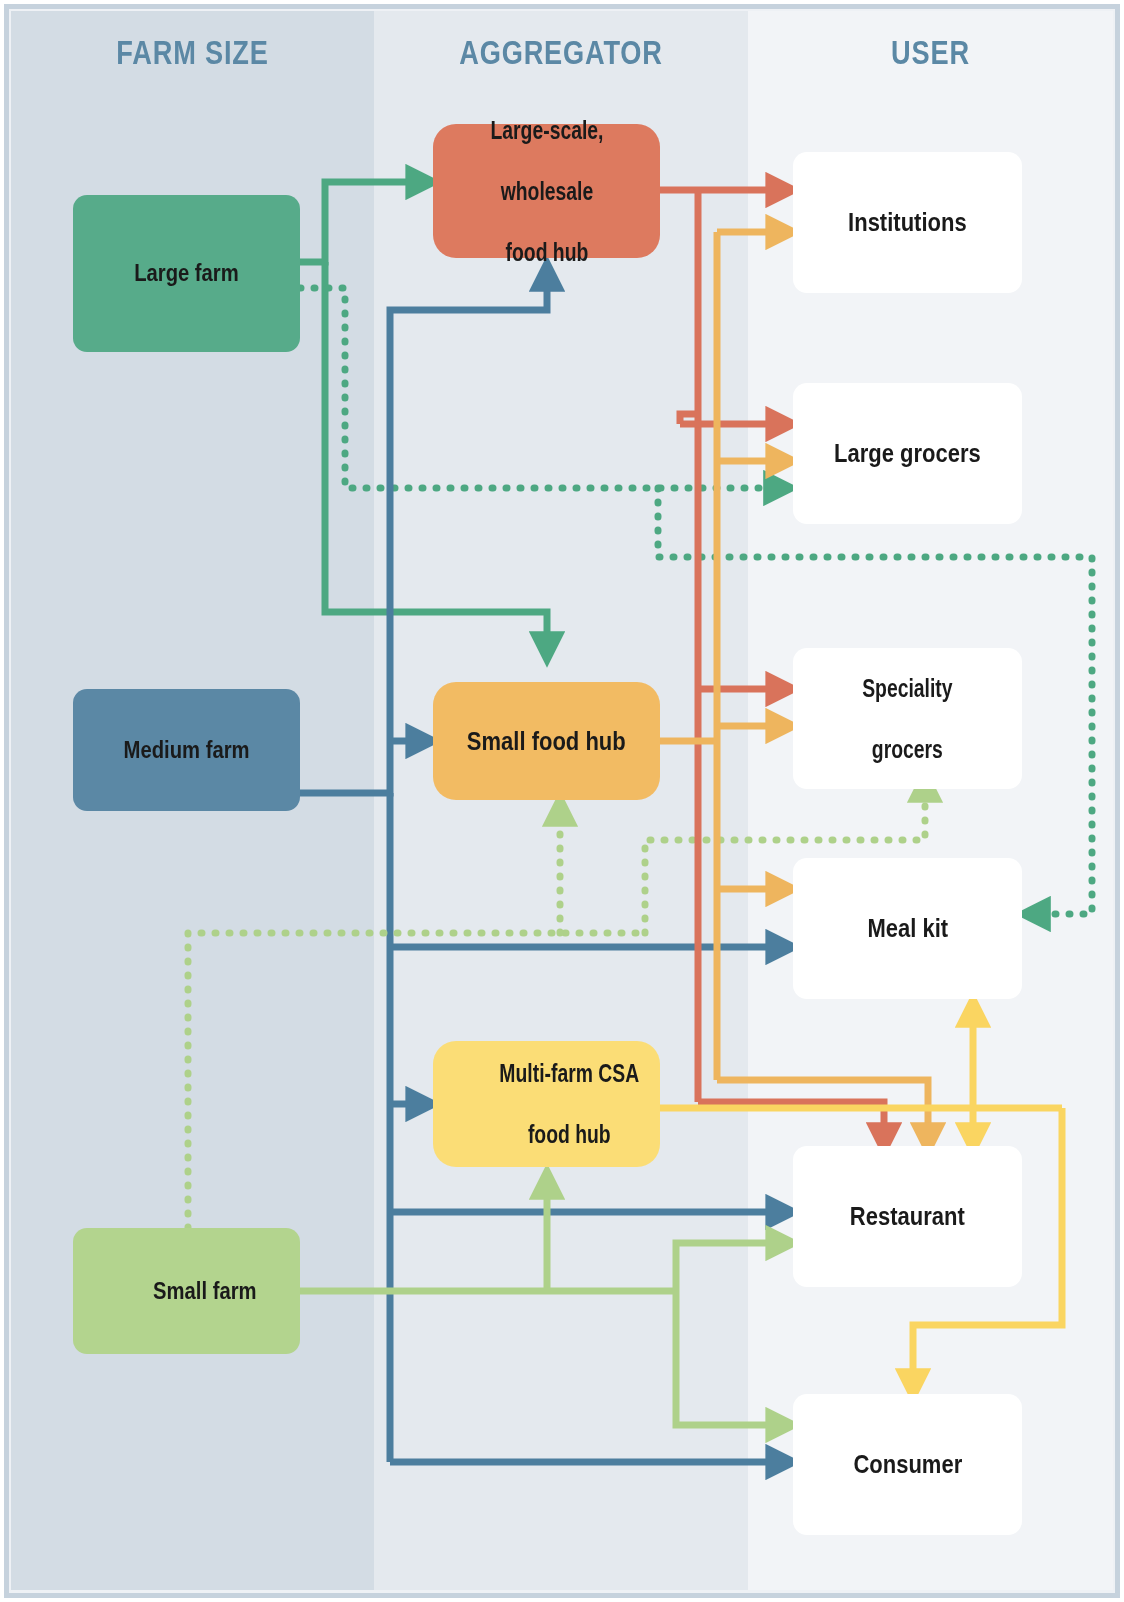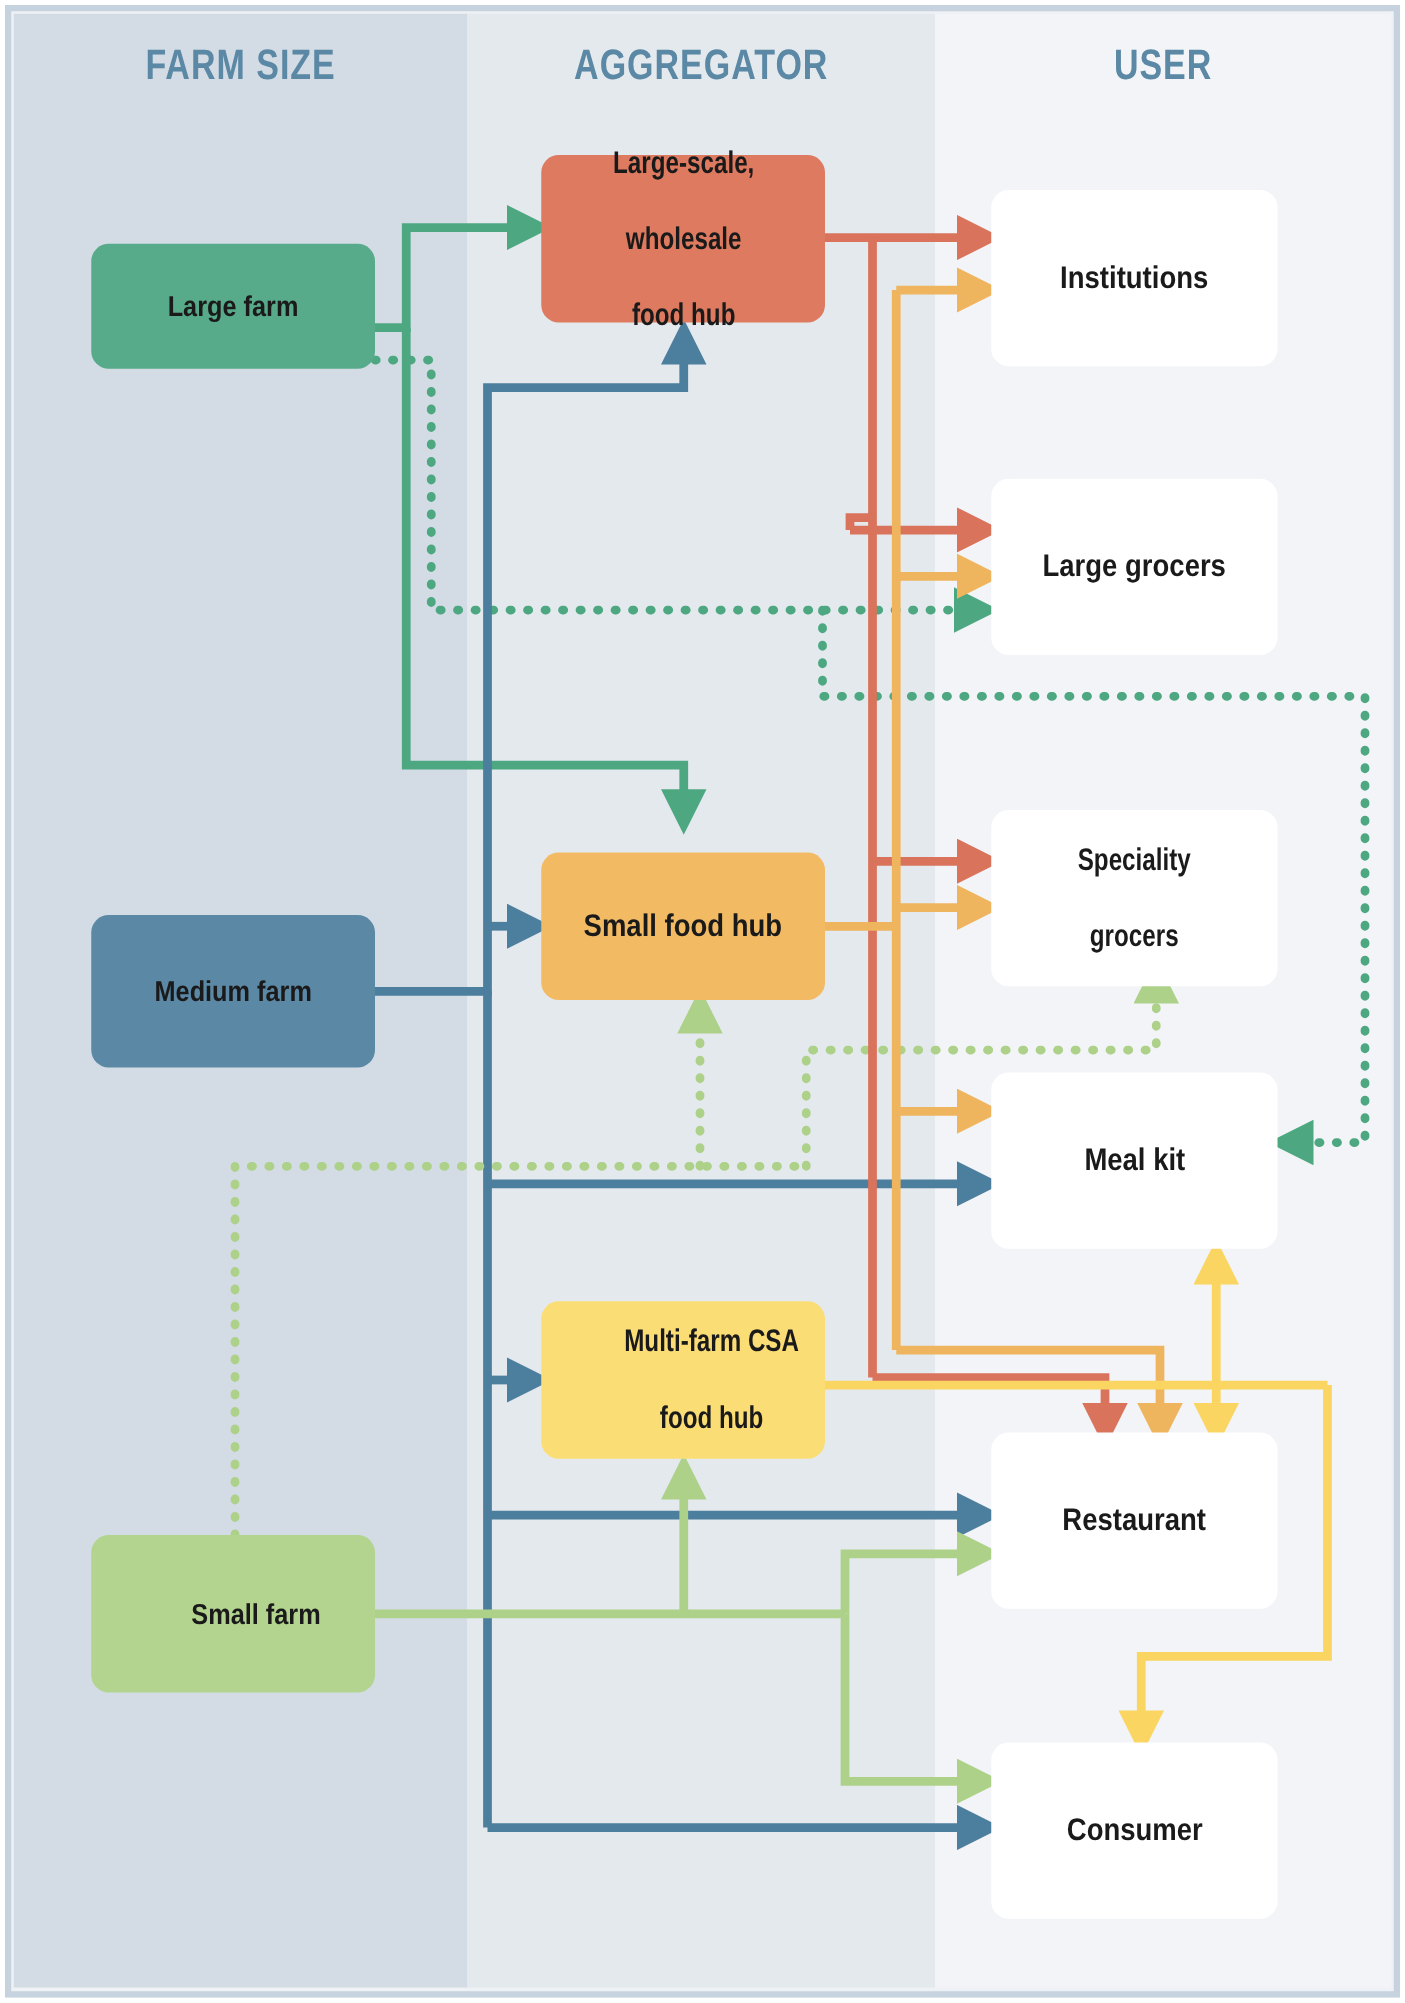--- a/index.html
+++ b/index.html
@@ -15,21 +15,21 @@
     white-space:nowrap;
   }
   .node{
     position:absolute;border-radius:14px;display:flex;align-items:center;
     justify-content:center;text-align:center;box-sizing:border-box;
     font-weight:bold;color:#1a1a1a;line-height:1.22;
     font-family:"Liberation Sans Narrow","Liberation Sans",sans-serif;
   }
   .node span{display:block;transform:scaleX(0.88);}
   .node-farm{font-size:23px;}
-  .node-hub{font-size:25px;}
+  .node-hub{font-size:25px;border-radius:23px;}
   .node-user{font-size:25px;background:#ffffff;}
   .n-large-farm{background:#57ab8a;}
   .n-medium-farm{background:#5b88a5;}
   .n-small-farm{background:#b3d48e;padding-left:36px;}
   .n-wholesale{background:#dd7a5f;}
   .n-smallhub{background:#f2bb63;align-items:center;}
   .n-csa{background:#fbdd76;justify-content:flex-end;}
 </style>
 </head>
 <body>
@@ -126,24 +126,24 @@
       <path d="M973,1108 L973,1024" stroke="#fad561" stroke-width="7" marker-end="url(#ar-yellow)"></path>
       <path d="M973,1108 L973,1126" stroke="#fad561" stroke-width="7" marker-end="url(#ar-yellow)"></path>
       <path d="M1062,1108 L1062,1325 L913,1325 L913,1372" stroke="#fad561" stroke-width="7" marker-end="url(#ar-yellow)"></path>
     </g>
   </svg>
 
   <div class="col-head" style="left:11px;top:33px;width:363px;">FARM SIZE</div>
   <div class="col-head" style="left:374px;top:33px;width:374px;">AGGREGATOR</div>
   <div class="col-head" style="left:748px;top:33px;width:365px;">USER</div>
 
-  <div class="node node-farm n-large-farm" style="left:73px;top:195px;width:227px;height:100px;">
+  <div class="node node-farm n-large-farm" style="left:73px;top:195px;width:227px;height:157px;">
     <span>Large farm</span>
   </div>
-  <div class="node node-farm n-medium-farm" style="left:73px;top:732px;width:227px;height:122px;">
+  <div class="node node-farm n-medium-farm" style="left:73px;top:689px;width:227px;height:122px;">
     <span>Medium farm</span>
   </div>
   <div class="node node-farm n-small-farm" style="left:73px;top:1228px;width:227px;height:126px;">
     <span>Small farm</span>
   </div>
 
   <div class="node node-hub n-wholesale" style="left:433px;top:124px;width:227px;height:134px;">
     <span>
       <span>Large-scale,</span><br>
       <span>wholesale</span><br>

